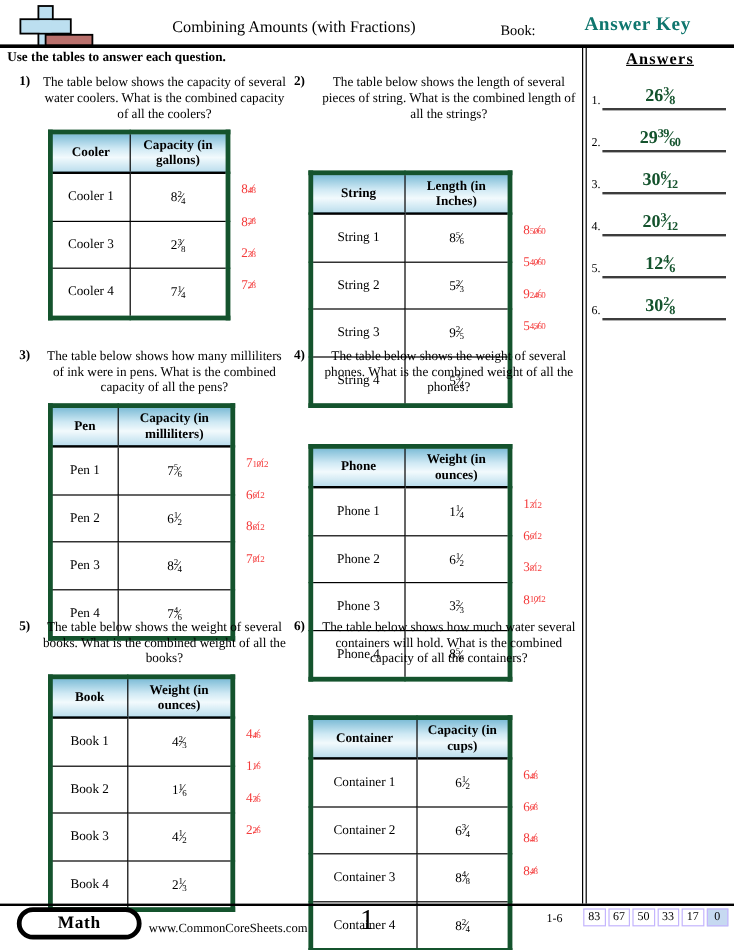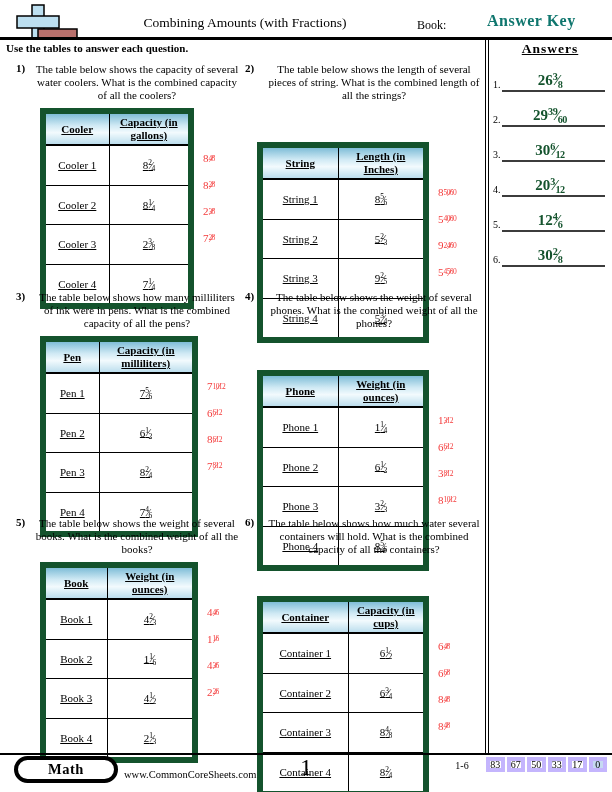--- a/index.html
+++ b/index.html
@@ -30,21 +30,21 @@
   .prob2 { left:243px; top:62px;  width:244px; }
   .prob3 { left:14px; top:290px; width:228px; }
   .prob4 { left:243px; top:290px; width:244px; }
   .prob5 { left:14px; top:516px; width:228px; }
   .prob6 { left:243px; top:516px; width:244px; }
   .pnum { position:absolute; left:2px; top:0; font-size:11px; font-weight:bold; }
   .question { margin:1px 2px 0 20px; text-align:center; font-size:11px; line-height:13px; }
   .twrap { display:flex; align-items:flex-start; margin-top:6px; }
   .prob-left  .twrap { margin-left:26px; }
   .prob-right .twrap { margin-left:14px;margin-top:40px; }
-  .ptable { border-collapse:collapse; table-layout:fixed; border:6px solid #14532d;text-decoration:underline; }
+  .ptable { border-collapse:collapse; table-layout:fixed; border:4px solid #14532d; }
   .ptable th { border:1.5px solid #000; border-bottom:2px solid #000; height:34px;
                background:linear-gradient(180deg,#7fbdd7 0%,#cfe9f4 38%,#f2fafd 62%,#bcdeed 100%);
                font-size:11px; font-weight:bold; text-align:center; padding:1px 3px; line-height:13px; }
   .ptable td { border:1.5px solid #000; height:24.5px; text-align:center; font-size:11px; background:#fff; padding:12px 2px; }
   .redcol { display:flex; flex-direction:column; padding-top:37px; margin-left:9px; }
   .redfrac { height:26.5px; display:flex; align-items:center; color:#f43b3b; font-size:11px; }
 
   
   .frac sup, .aval sup { font-size:0.68em; vertical-align:0.5em; letter-spacing:-0.5px; }
   .frac sub, .aval sub { font-size:0.68em; vertical-align:-0.25em; letter-spacing:-0.5px; }
@@ -52,21 +52,21 @@
 
   
   .footrule { position:absolute; left:0; top:753px; width:612px; height:2px; background:#000; }
   .math-badge { position:absolute; left:14px; top:756px; width:104px; height:27px; background:#fff;
                 border:4.5px solid #000; border-radius:14px; display:flex; align-items:center; justify-content:center; }
   .math-badge span { font-size:14.5px; font-weight:bold; letter-spacing:0.5px; }
   .site { position:absolute; left:124px; top:769px; font-size:10.5px; }
   .pagenum { position:absolute; left:0; top:754px; width:612px; text-align:center; font-size:24px; font-weight:400; }
   .range { position:absolute; left:445px; top:760px; width:34px; text-align:center; font-size:10px; }
   .scorebar { position:absolute; left:486px; top:757px; display:flex; gap:2px; }
-  .scorebox { width:18.5px; height:15px; border:4px solid #c4b5fd; display:flex; align-items:center; justify-content:center; font-size:10px; background:#fff; }
+  .scorebox { width:18.5px; height:15px; border:1px solid #c4b5fd; display:flex; align-items:center; justify-content:center; font-size:10px; background:#fff; }
   .scorebox:last-child { background:#c6d9f1; }
 </style>
 </head>
 <body>
 
 <div class="page">
 
   <svg class="logo" viewBox="0 0 70 40">
     <rect x="20" y="3" width="12" height="34" fill="#bcdff0" stroke="#000" stroke-width="1.5"></rect>
     <rect x="5" y="14" width="42" height="12" fill="#bcdff0" stroke="#000" stroke-width="1.5"></rect>
@@ -128,24 +128,20 @@
           <th>Cooler</th>
           <th>Capacity (in gallons)</th>
         </tr>
           </thead>
         <tbody>
           <tr>
               <td>Cooler 1</td>
               <td class="frac"><span class="fw">8</span><sup>2</sup><span class="fsl">⁄</span><sub>4</sub></td>
             </tr>
           <tr>
-              <td>Cooler 2</td>
-              <td class="frac"><span class="fw">8</span><sup>1</sup><span class="fsl">⁄</span><sub>4</sub></td>
-            </tr>
-          <tr>
               <td>Cooler 3</td>
               <td class="frac"><span class="fw">2</span><sup>3</sup><span class="fsl">⁄</span><sub>8</sub></td>
             </tr>
           <tr>
               <td>Cooler 4</td>
               <td class="frac"><span class="fw">7</span><sup>1</sup><span class="fsl">⁄</span><sub>4</sub></td>
             </tr>
         </tbody>
       </table>
       <div class="redcol">

